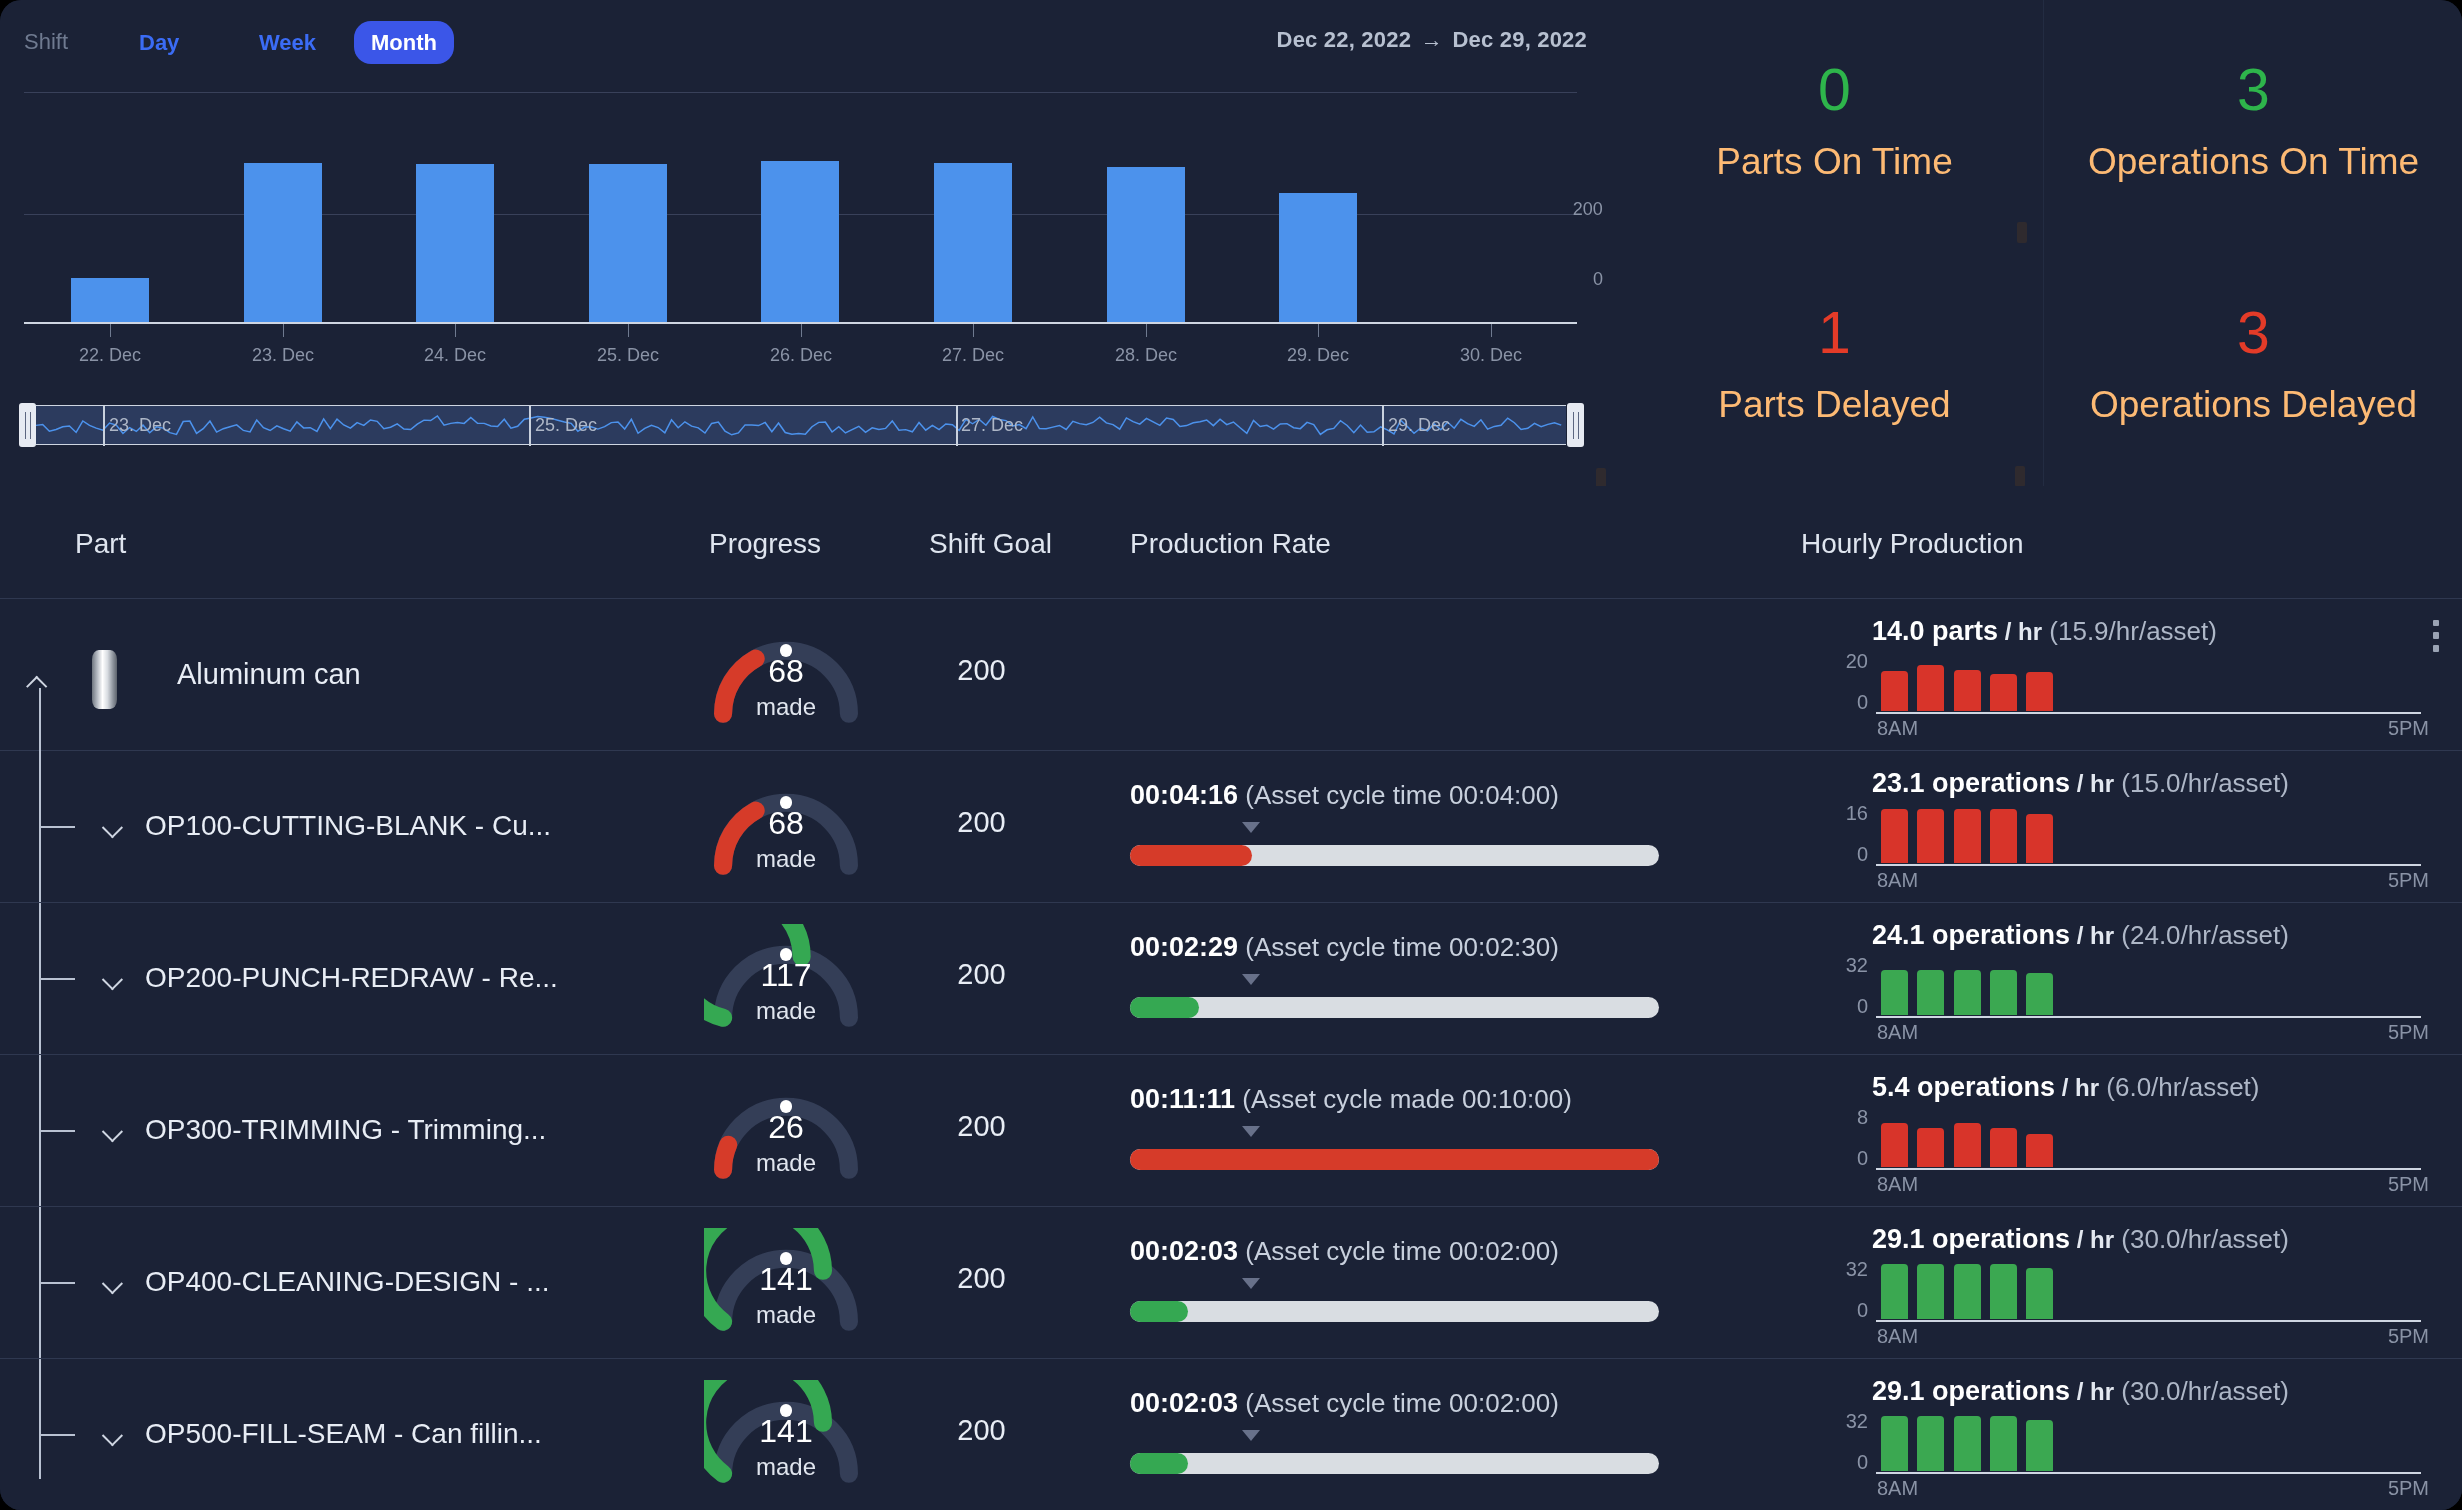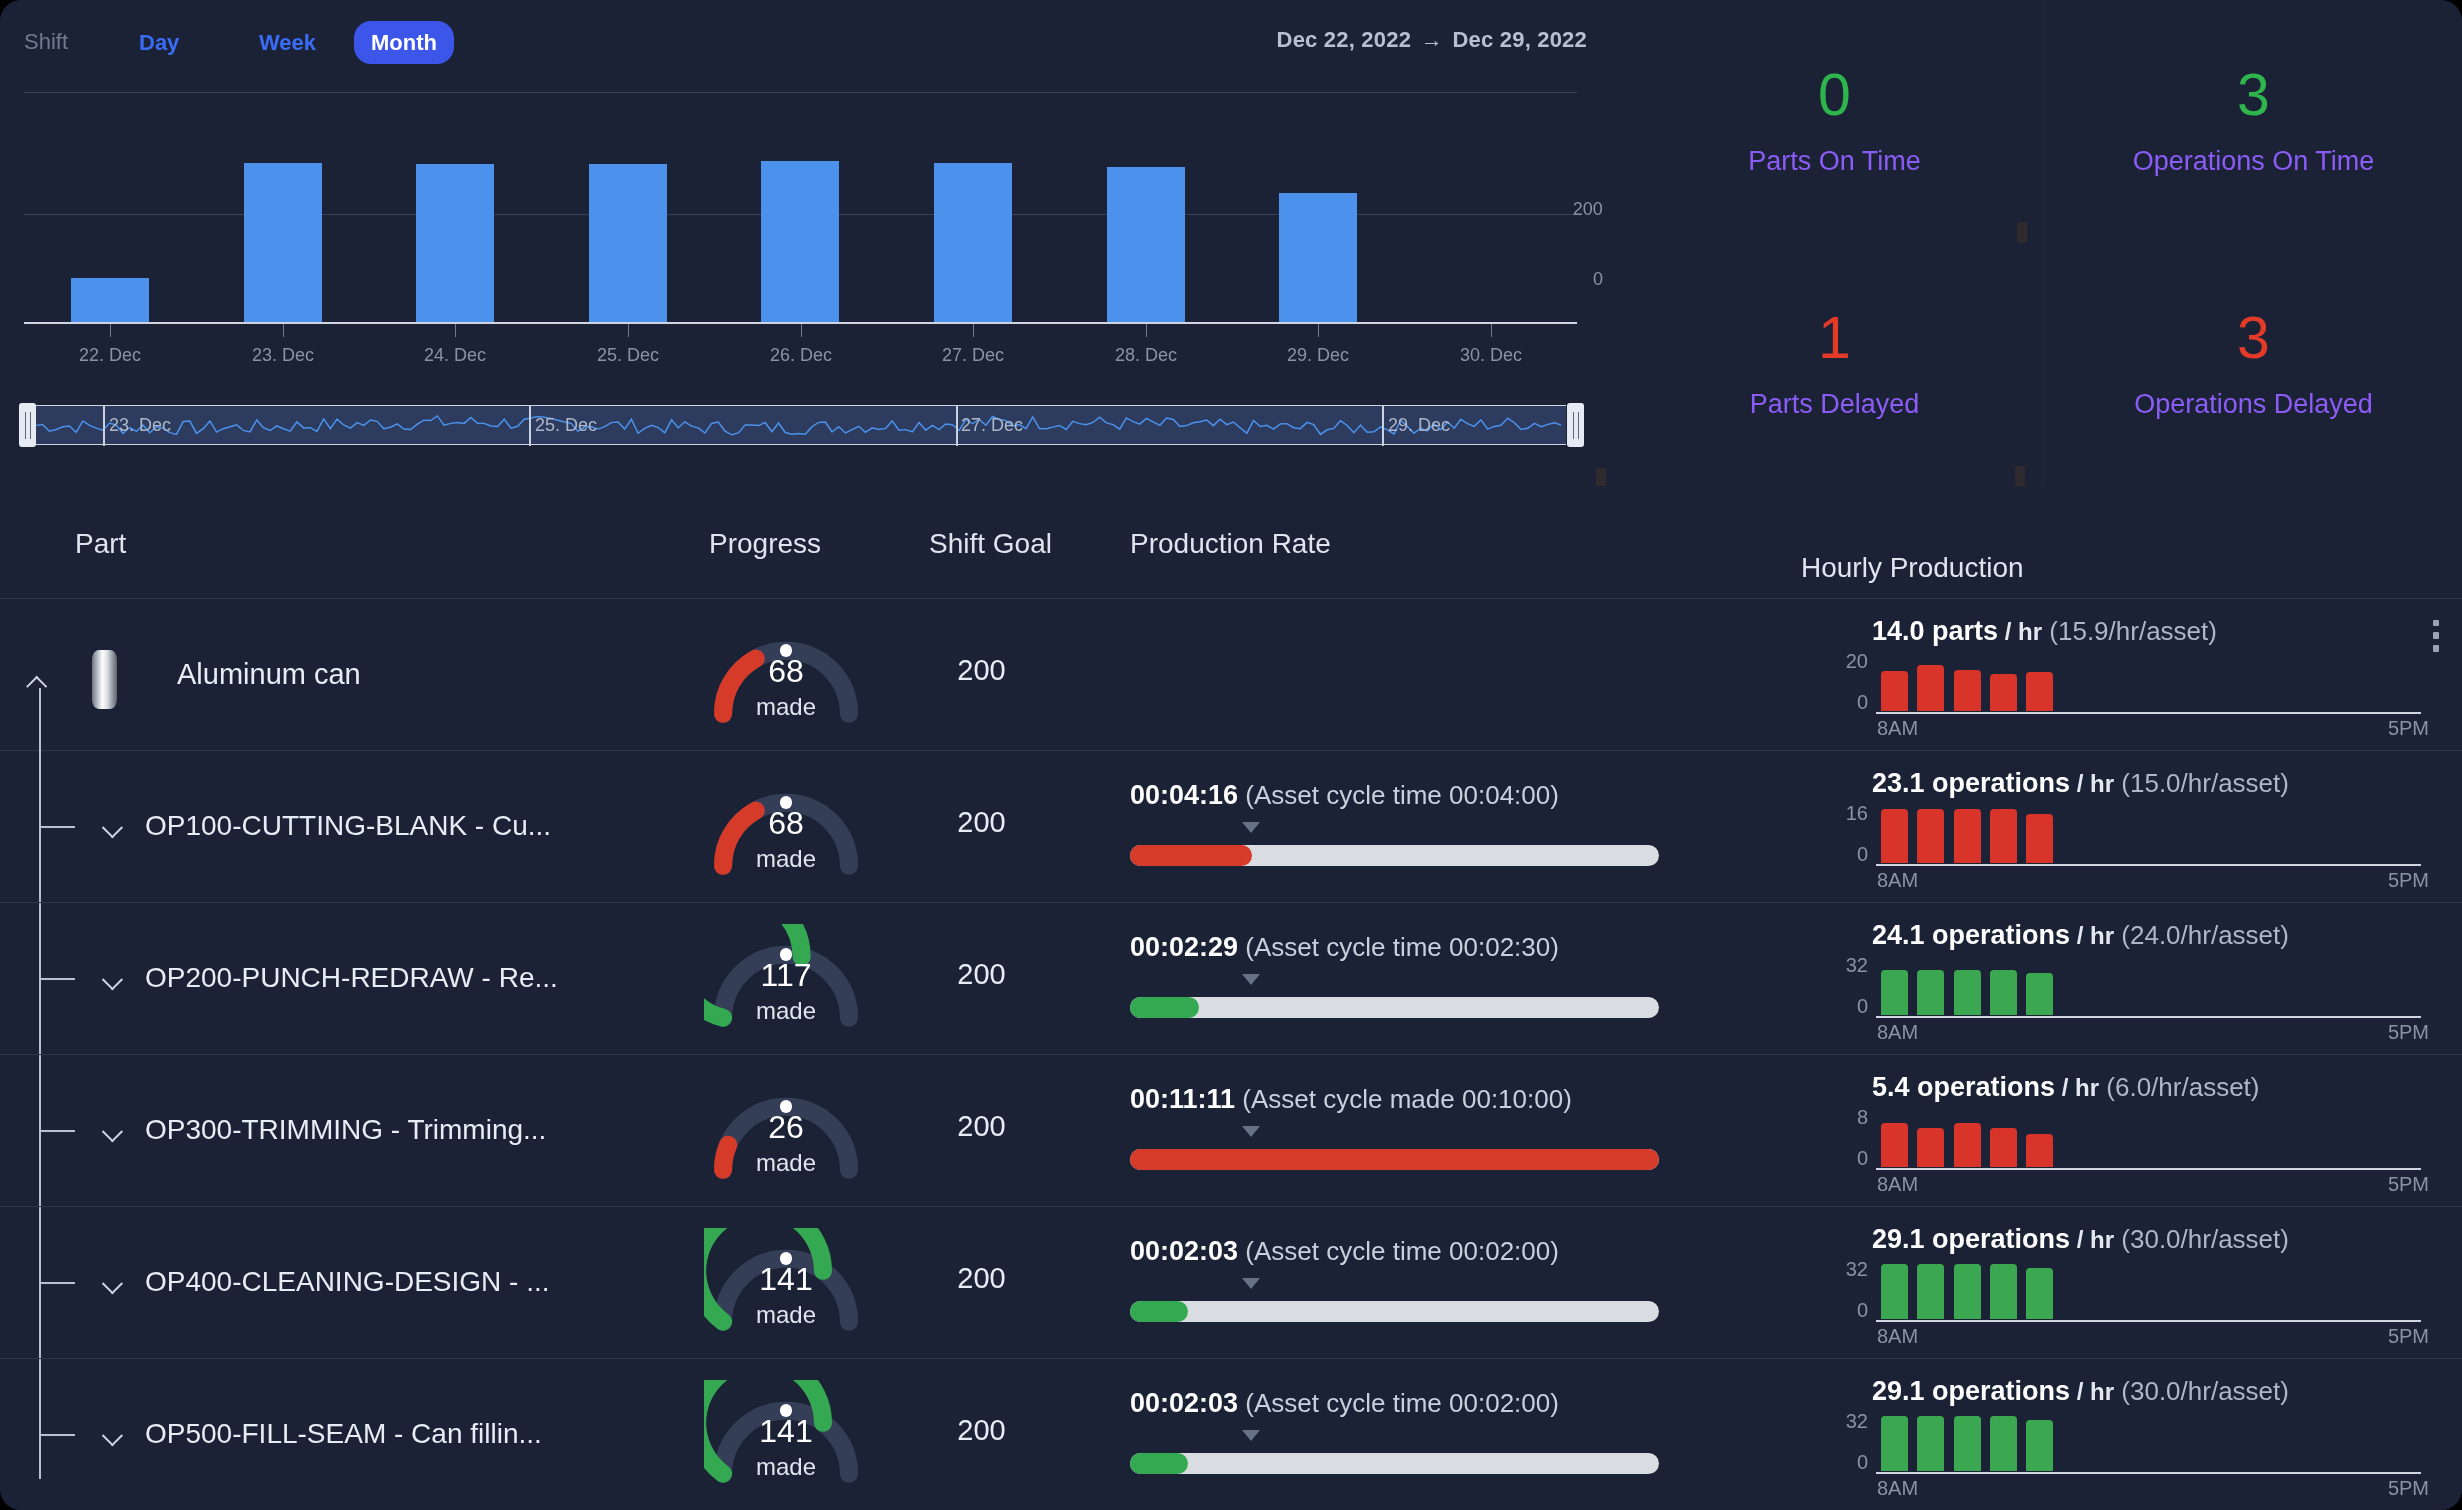--- a/index.html
+++ b/index.html
@@ -155,21 +155,21 @@
     display: flex; flex-direction: column;
     align-items: center; justify-content: center;
   }
   .kpi-cell.c00 { left: 0; top: 0; }
   .kpi-cell.c01 { left: 419px; top: 0; }
   .kpi-cell.c10 { left: 0; top: 243px; }
   .kpi-cell.c11 { left: 419px; top: 243px; }
   .kpi-value { font-size: 59px; font-weight: 400; line-height: 1; margin-bottom: 21px; }
   .kpi-value.green { color: #2eb54b; }
   .kpi-value.red { color: #e43b28; }
-  .kpi-label { font-size: 27px; color: #8b5cf6; font-weight: 400; }
+  .kpi-label { font-size: 37px; color: #fdba74; font-weight: 400; }
   .kpi-vdiv {
     position: absolute; left: 418px; top: 0;
     width: 1px; height: 486px; background: #232c42;
   }
   .kpi-dot {
     position: absolute; width: 9.6px; height: 21px;
     background: #2f2a2e; border-radius: 1.9px;
   }
   .kpi-dot.d1 { left: 2017px; top: 222px; }
   .kpi-dot.d2 { left: 2015px; top: 466px; }
@@ -188,21 +188,21 @@
   }
   .th {
     position: absolute; top: 42px;
     font-size: 28px; color: #dfe5ef; font-weight: 400;
     white-space: nowrap;
   }
   .th-part { left: 75px; }
   .th-progress { left: 709px; }
   .th-goal { left: 929px; }
   .th-rate { left: 1130px; }
-  .th-hourly { left: 1801px; margin-top: 24px; }
+  .th-hourly { left: 1801px; }
 
   .rows { position: absolute; left: 0; top: 113px; width: 2462px; }
   .row {
     position: relative;
     width: 2462px; height: 152px;
     border-bottom: 1px solid #2f3850;
   }
   .row.r0 { background: #1b2236; }
 
   

